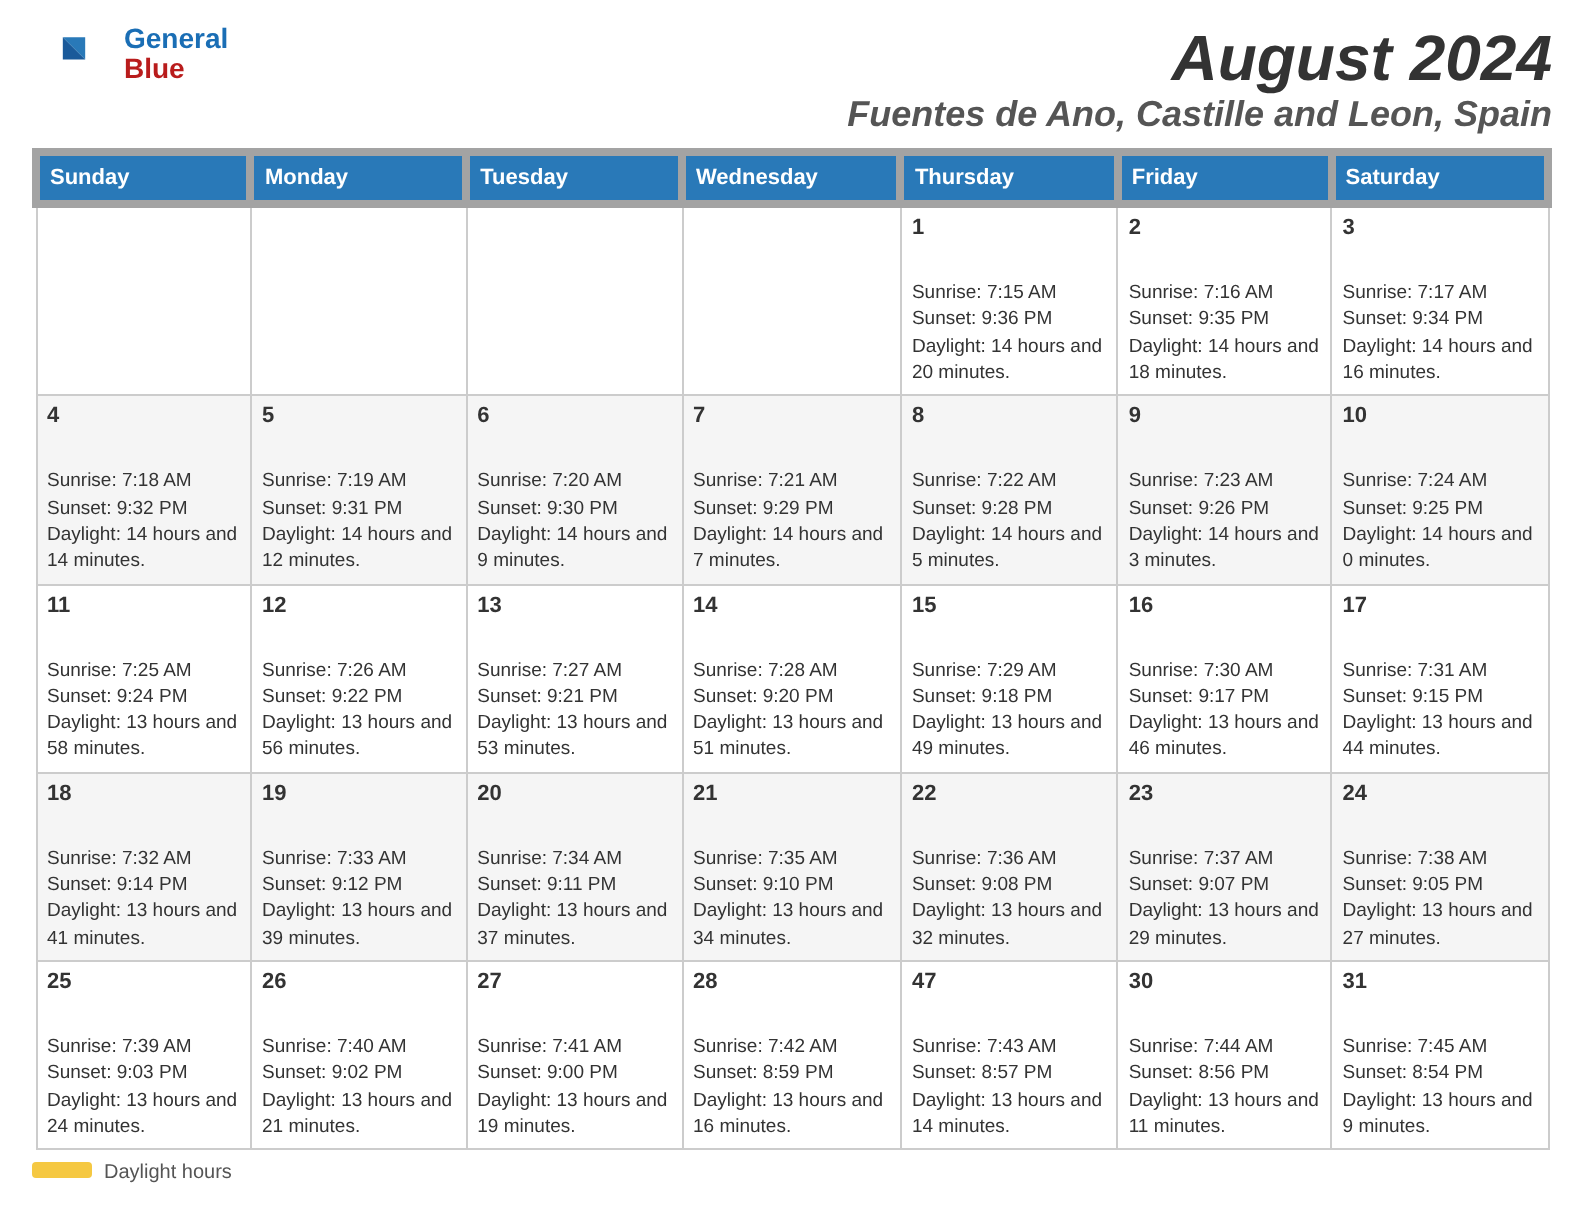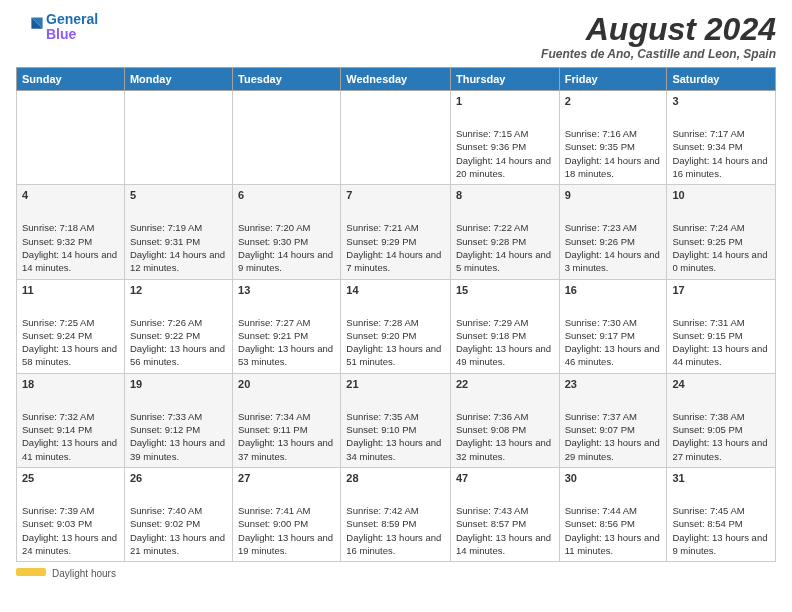--- a/index.html
+++ b/index.html
@@ -15,22 +15,22 @@
       padding: 12px 16px 8px 16px;
     }
     .header {
       display: flex;
       justify-content: space-between;
       align-items: flex-start;
       margin-bottom: 6px;
     }
     .logo {
       display: flex;
-      align-items: flex-start;
-      gap: 0;
+      align-items: center;
+      gap: 16px;
     }
     .logo-text {
       font-size: 14px;
       font-weight: bold;
       line-height: 1.1;
       color: #333;
     }
     .logo-text span {
       color: #1a6eb5;
     }
@@ -43,37 +43,37 @@
       text-align: right;
       font-style: italic;
     }
     .main-title {
       font-size: 32px;
       font-weight: bold;
       color: #333;
       line-height: 1.1;
     }
     .subtitle {
-      font-size: 12px;
+      font-size: 18px;
       color: #555;
       font-weight: bold;
     }
     .calendar {
       width: 100%;
       border-collapse: collapse;
       font-size: 10px;
     }
     .calendar thead th {
       background-color: #2979b8;
       color: #fff;
       text-align: left;
       padding: 5px 5px;
       font-size: 11px;
       font-weight: bold;
-      border: 1px solid #a3a3a3;
+      border: 4px solid #a3a3a3;
     }
     .calendar tbody td {
       border: 1px solid #ccc;
       vertical-align: top;
       padding: 4px 5px;
       width: 113px;
       height: 80px;
       background: #fff;
     }
     .calendar tbody tr:nth-child(even) td {
@@ -117,21 +117,21 @@
 <div class="page">
   <div class="header">
     <div class="logo">
       <svg class="logo-icon" viewBox="0 0 40 40">
         <rect x="0" y="0" width="40" height="40" fill="white"></rect>
         <polygon points="22,8 38,8 38,24" fill="#2979b8"></polygon>
         <polygon points="22,8 38,24 22,24" fill="#1a5a9a"></polygon>
       </svg>
       <div class="logo-text">
         <div><span>General</span></div>
-        <div><span style="color:#8b5cf6;">Blue</span></div>
+        <div><span style="color:#b91c1c;">Blue</span></div>
       </div>
     </div>
     <div class="title-area">
       <div class="main-title">August 2024</div>
       <div class="subtitle">Fuentes de Ano, Castille and Leon, Spain</div>
     </div>
   </div>
 
   <table class="calendar">
     <thead>

